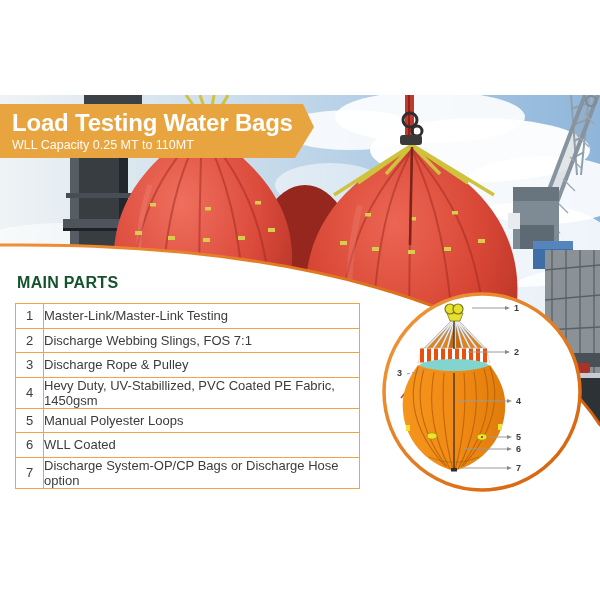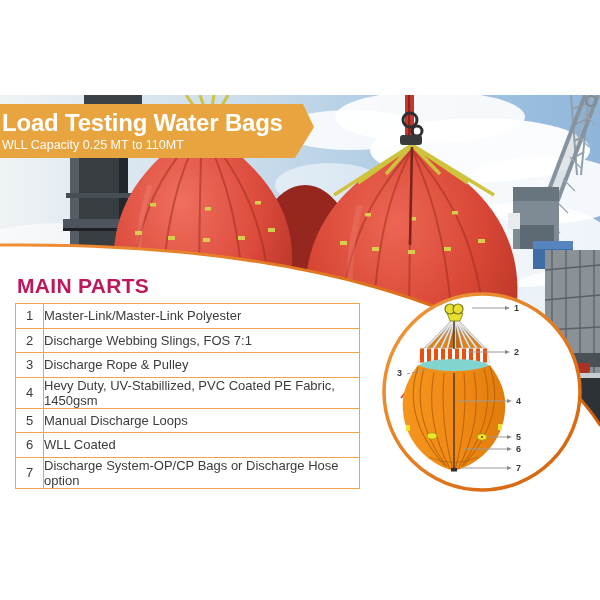--- a/index.html
+++ b/index.html
@@ -6,28 +6,28 @@
   .page{
     position:relative;width:600px;height:600px;overflow:hidden;background:#fff;
     font-family:"Liberation Sans",sans-serif;
   }
   .hero{position:absolute;left:0;top:95px;width:600px;height:335px;z-index:1;}
   .curve-overlay{position:absolute;left:0;top:0;width:600px;height:600px;z-index:2;pointer-events:none;}
   .banner{
     position:absolute;left:0;top:104px;width:322px;height:54px;z-index:3;
     background:var(--banner-bg,#E8A43E);
     clip-path:polygon(0 0,303px 0,314px 23px,295px 54px,0 54px);
-    padding:6px 0 0 2px;box-sizing:border-box;color:#fff;
+    padding:6px 0 0 12px;box-sizing:border-box;color:#fff;
   }
   .banner-title{font-size:24px;font-weight:bold;letter-spacing:-0.2px;line-height:1.05;}
   .banner-subtitle{font-size:12.5px;font-weight:normal;margin-top:3px;opacity:.97;}
   .content{position:absolute;left:0;top:0;z-index:4;}
   .section-heading{
     position:absolute;left:17px;top:274px;margin:0;
-    font-size:21px;font-weight:bold;color:#be185d;letter-spacing:.3px;white-space:nowrap;
+    font-size:16px;font-weight:bold;color:#14532d;letter-spacing:.3px;white-space:nowrap;
   }
   table.parts{
     position:absolute;left:15px;top:303px;width:345px;
     border-collapse:collapse;table-layout:fixed;
   }
   table.parts td{
     border:1.6px solid var(--table-border,#F2A34A);
     height:23.5px;font-size:13px;color:#3c3c3c;background:#fff;
     padding:0;vertical-align:middle;
   }
@@ -213,37 +213,37 @@
     <div class="banner-title">Load Testing Water Bags</div>
     <div class="banner-subtitle">WLL Capacity 0.25 MT to 110MT</div>
   </div>
 
   <div class="content">
     <h2 class="section-heading">MAIN PARTS</h2>
     <table class="parts">
       <tbody>
         <tr>
           <td class="num">1</td>
-          <td class="desc">Master-Link/Master-Link Polyester</td>
+          <td class="desc">Master-Link/Master-Link Testing</td>
         </tr>
         <tr>
           <td class="num">2</td>
           <td class="desc">Discharge Webbing Slings, FOS 7:1</td>
         </tr>
         <tr>
           <td class="num">3</td>
           <td class="desc">Discharge Rope &amp; Pulley</td>
         </tr>
         <tr>
           <td class="num">4</td>
           <td class="desc">Hevy Duty, UV-Stabillized, PVC Coated PE Fabric, 1450gsm</td>
         </tr>
         <tr>
           <td class="num">5</td>
-          <td class="desc">Manual Discharge Loops</td>
+          <td class="desc">Manual Polyester Loops</td>
         </tr>
         <tr>
           <td class="num">6</td>
           <td class="desc">WLL Coated</td>
         </tr>
         <tr>
           <td class="num">7</td>
           <td class="desc">Discharge System-OP/CP Bags or Discharge Hose option</td>
         </tr>
       </tbody>

